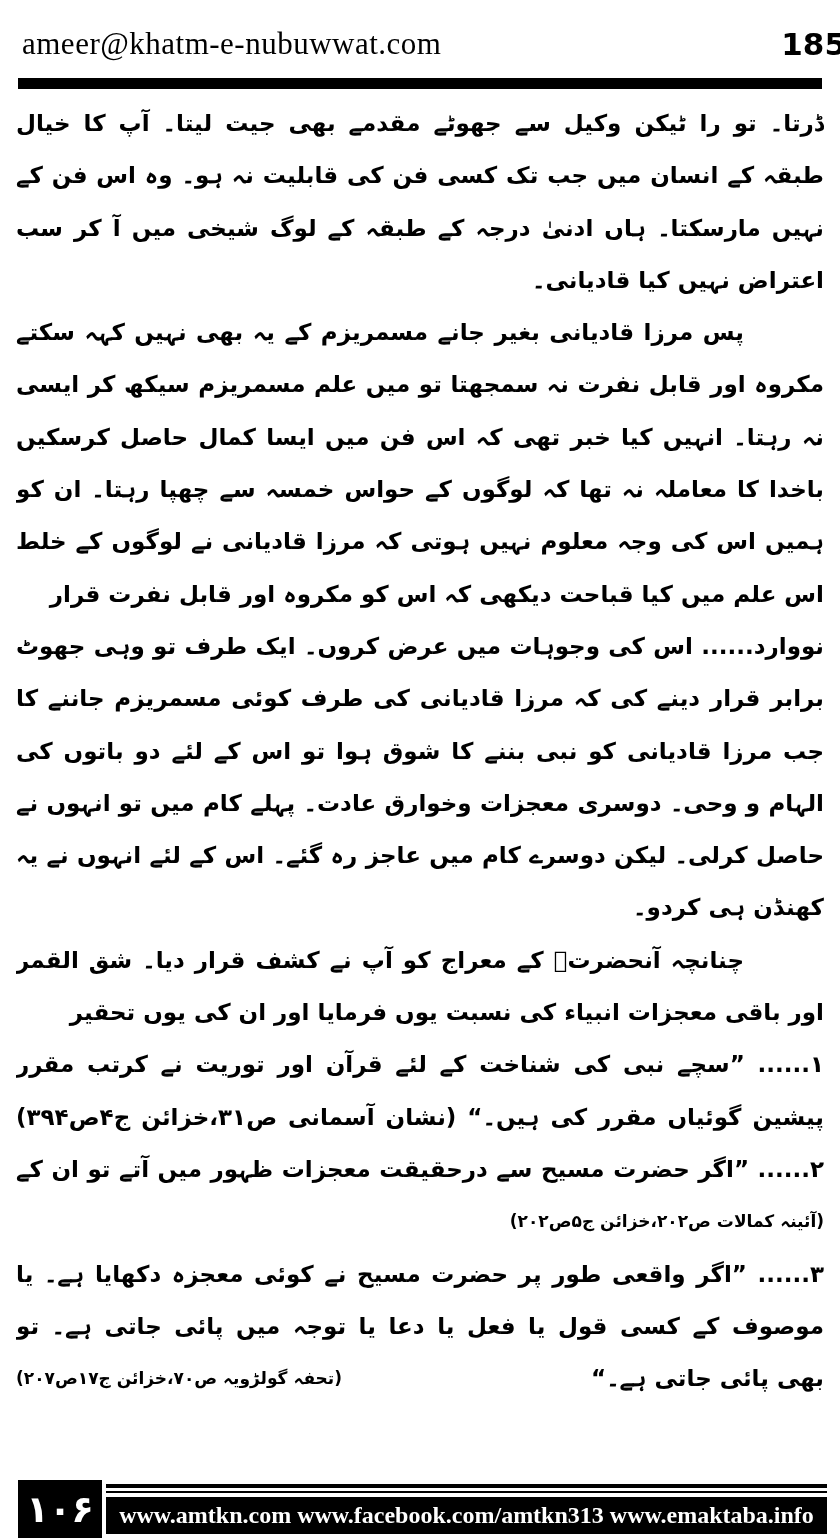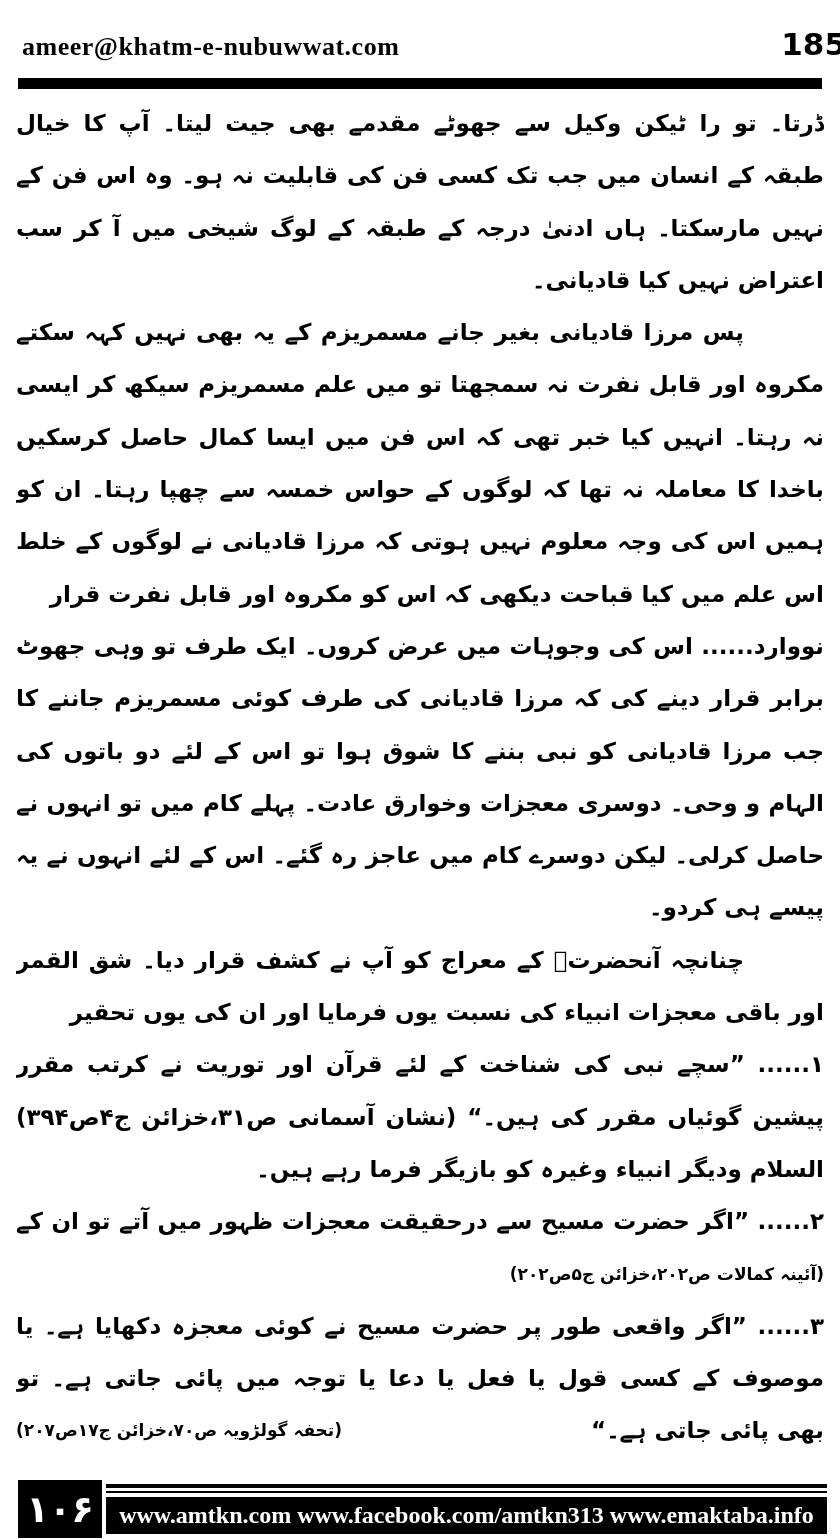--- a/index.html
+++ b/index.html
@@ -2,21 +2,21 @@
 <html lang="ur"><head>
 <meta charset="utf-8">
 <style>
   * { margin:0; padding:0; box-sizing:border-box; }
   html,body { background:#ffffff; }
   body { width:840px; height:1540px; font-family:"DejaVu Sans", sans-serif; color:#000; }
   .page { position:relative; width:840px; height:1540px; background:#fff; overflow:hidden; }
 
   
   .header { display:flex; align-items:flex-end; justify-content:space-between; padding:26px 22px 0 22px; }
-  .header .email { font-family:"Liberation Serif", serif; font-weight:bold; font-size:26px; letter-spacing:0.5px; }
+  .header .email { font-family:"Liberation Serif", serif; font-weight:normal; font-size:31px; letter-spacing:0.5px; }
   .header .pnum  { direction:rtl; font-weight:bold; font-size:31px; transform:translateX(28px); }
   .header .title { direction:rtl; font-weight:bold; font-size:24px; }
   .head-rule { height:11px; background:#000; margin:16px 18px 0 18px; }
 
   
   .content { direction:rtl; unicode-bidi:embed; padding:8px 16px 0 16px;
              font-weight:bold; font-size:23px; }
   .ln { height:52.3px; line-height:52.3px; overflow:hidden;
         text-align:justify; text-align-last:justify; }
   .ln.end    { text-align:right; text-align-last:right; }
@@ -57,26 +57,25 @@
     <div class="ln">مکروہ اور قابل نفرت نہ سمجھتا تو میں علم مسمریزم سیکھ کر ایسی ایسی اعجوبہ نمائیوں میں ابن مریم سے کم</div>
     <div class="ln">نہ رہتا۔ انہیں کیا خبر تھی کہ اس فن میں ایسا کمال حاصل کرسکیں گے؟ یہ کوئی الہام یا مکالمہ ومخاطبہ</div>
     <div class="ln">باخدا کا معاملہ نہ تھا کہ لوگوں کے حواس خمسہ سے چھپا رہتا۔ ان کو تو میدان میں آ کر دکھانا پڑتا اور</div>
     <div class="ln">ہمیں اس کی وجہ معلوم نہیں ہوتی کہ مرزا قادیانی نے لوگوں کے خلط ملط پیسے کو تو شیر مادر سمجھا اور</div>
     <div class="ln end">اس علم میں کیا قباحت دیکھی کہ اس کو مکروہ اور قابل نفرت قرار دیا۔</div>
     <div class="ln">نووارد...... اس کی وجوہات میں عرض کروں۔ ایک طرف تو وہی جھوٹ کو شرک اور گوہ کھانے کے</div>
     <div class="ln">برابر قرار دینے کی کہ مرزا قادیانی کی طرف کوئی مسمریزم جاننے کا گمان نہ کرے۔ دوسرے یہ کہ</div>
     <div class="ln">جب مرزا قادیانی کو نبی بننے کا شوق ہوا تو اس کے لئے دو باتوں کی ضرورت انہیں نظر آئی۔ ایک</div>
     <div class="ln">الہام و وحی۔ دوسری معجزات وخوارق عادت۔ پہلے کام میں تو انہوں نے جھٹ پٹ مہارت</div>
     <div class="ln">حاصل کرلی۔ لیکن دوسرے کام میں عاجز رہ گئے۔ اس کے لئے انہوں نے یہ تجویز سوچی کہ ان کا</div>
-    <div class="ln end">پیسے ہی کردو۔</div>
+    <div class="ln end">کھنڈن ہی کردو۔</div>
     <div class="ln indent">چنانچہ آنحضرتؐ کے معراج کو آپ نے کشف قرار دیا۔ شق القمر کو ایک قسم کا چاند گرہن</div>
     <div class="ln end">اور باقی معجزات انبیاء کی نسبت یوں فرمایا اور ان کی یوں تحقیر کی:</div>
     <div class="ln">۱...... ”سچے نبی کی شناخت کے لئے قرآن اور توریت نے کرتب مقرر نہیں کئے۔ بلکہ</div>
     <div class="ln">پیشین گوئیاں مقرر کی ہیں۔“ (نشان آسمانی ص۳۱،خزائن ج۴ص۳۹۴) گویا آپ حضرت موسیٰ علیہ</div>
-    <div class="ln end">السلام ودیگر انبیاء وغیرہ کو بازیگر فرما رہے ہیں۔</div>
     <div class="ln">۲...... ”اگر حضرت مسیح سے درحقیقت معجزات ظہور میں آتے تو ان کے حواریوں کا ایسا بد</div>
     <div class="ln split">
       <span class="cite">(آئینہ کمالات ص۲۰۲،خزائن ج۵ص۲۰۲)</span>
     </div>
     <div class="ln">۳...... ”اگر واقعی طور پر حضرت مسیح نے کوئی معجزہ دکھایا ہے۔ یا اگر کوئی اعجازی صفت حضرت</div>
     <div class="ln">موصوف کے کسی قول یا فعل یا دعا یا توجہ میں پائی جاتی ہے۔ تو بلاشبہ وہ صفت کروڑہا اور انسانوں میں</div>
     <div class="ln split">
       <span>بھی پائی جاتی ہے۔“</span>
       <span class="cite">(تحفہ گولڑویہ ص۷۰،خزائن ج۱۷ص۲۰۷)</span>
     </div>

